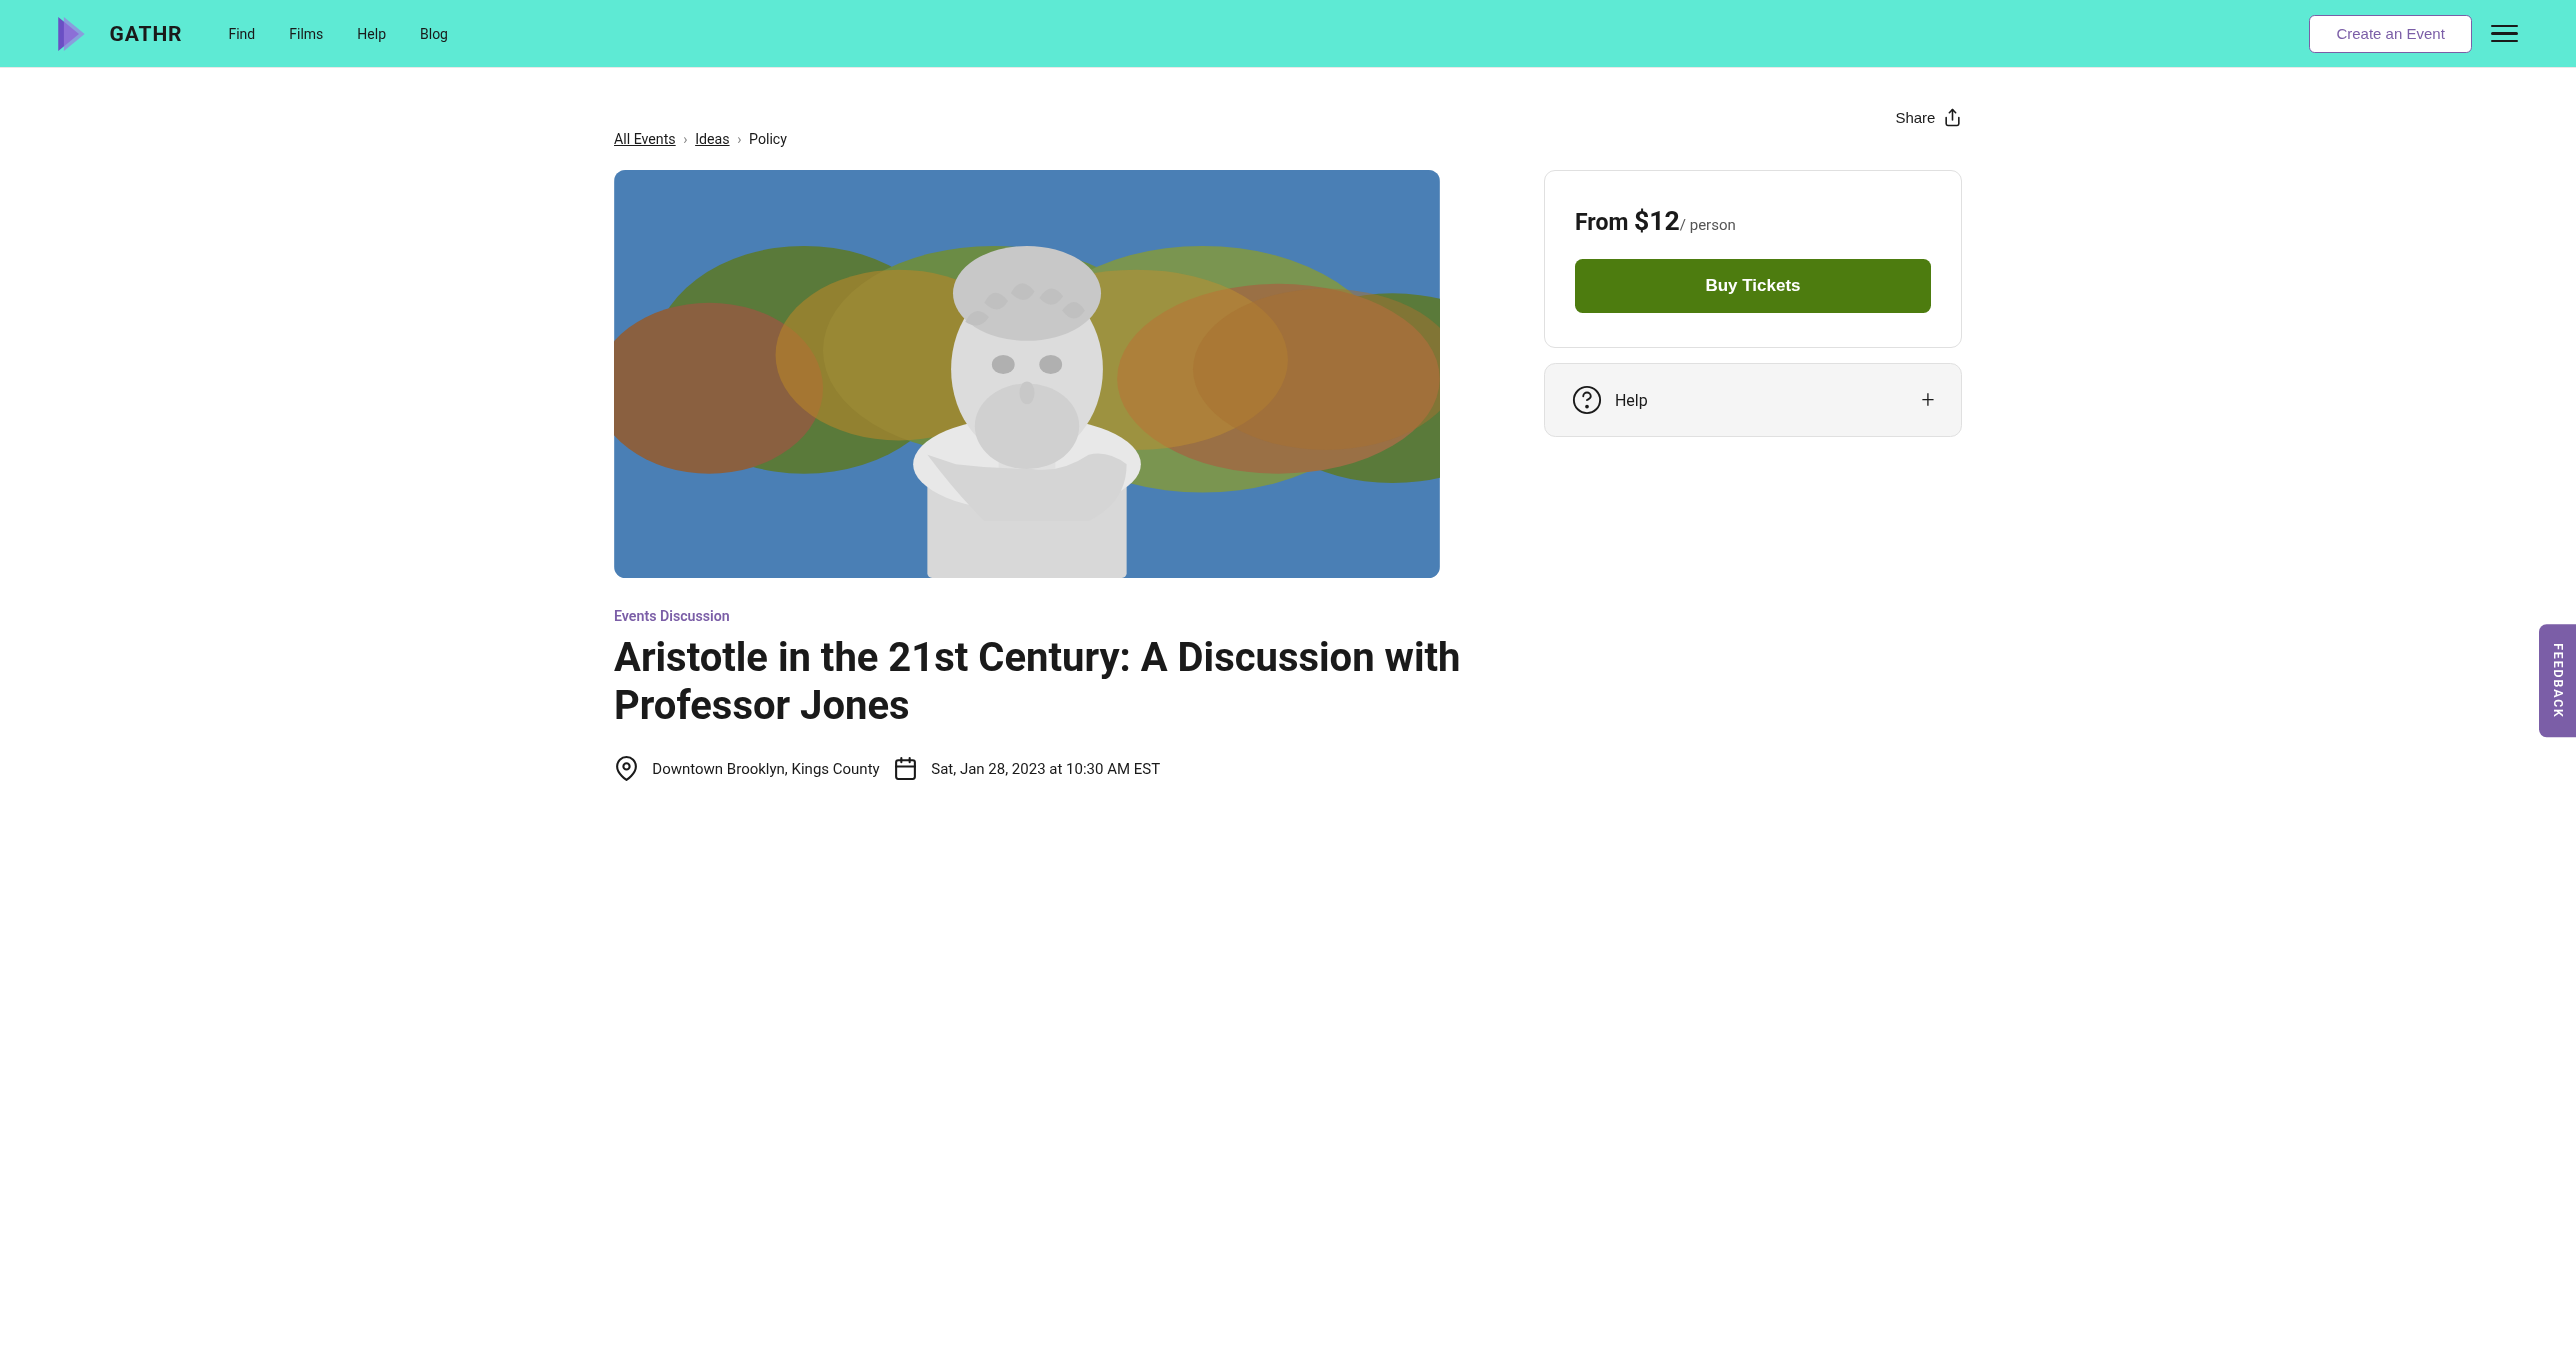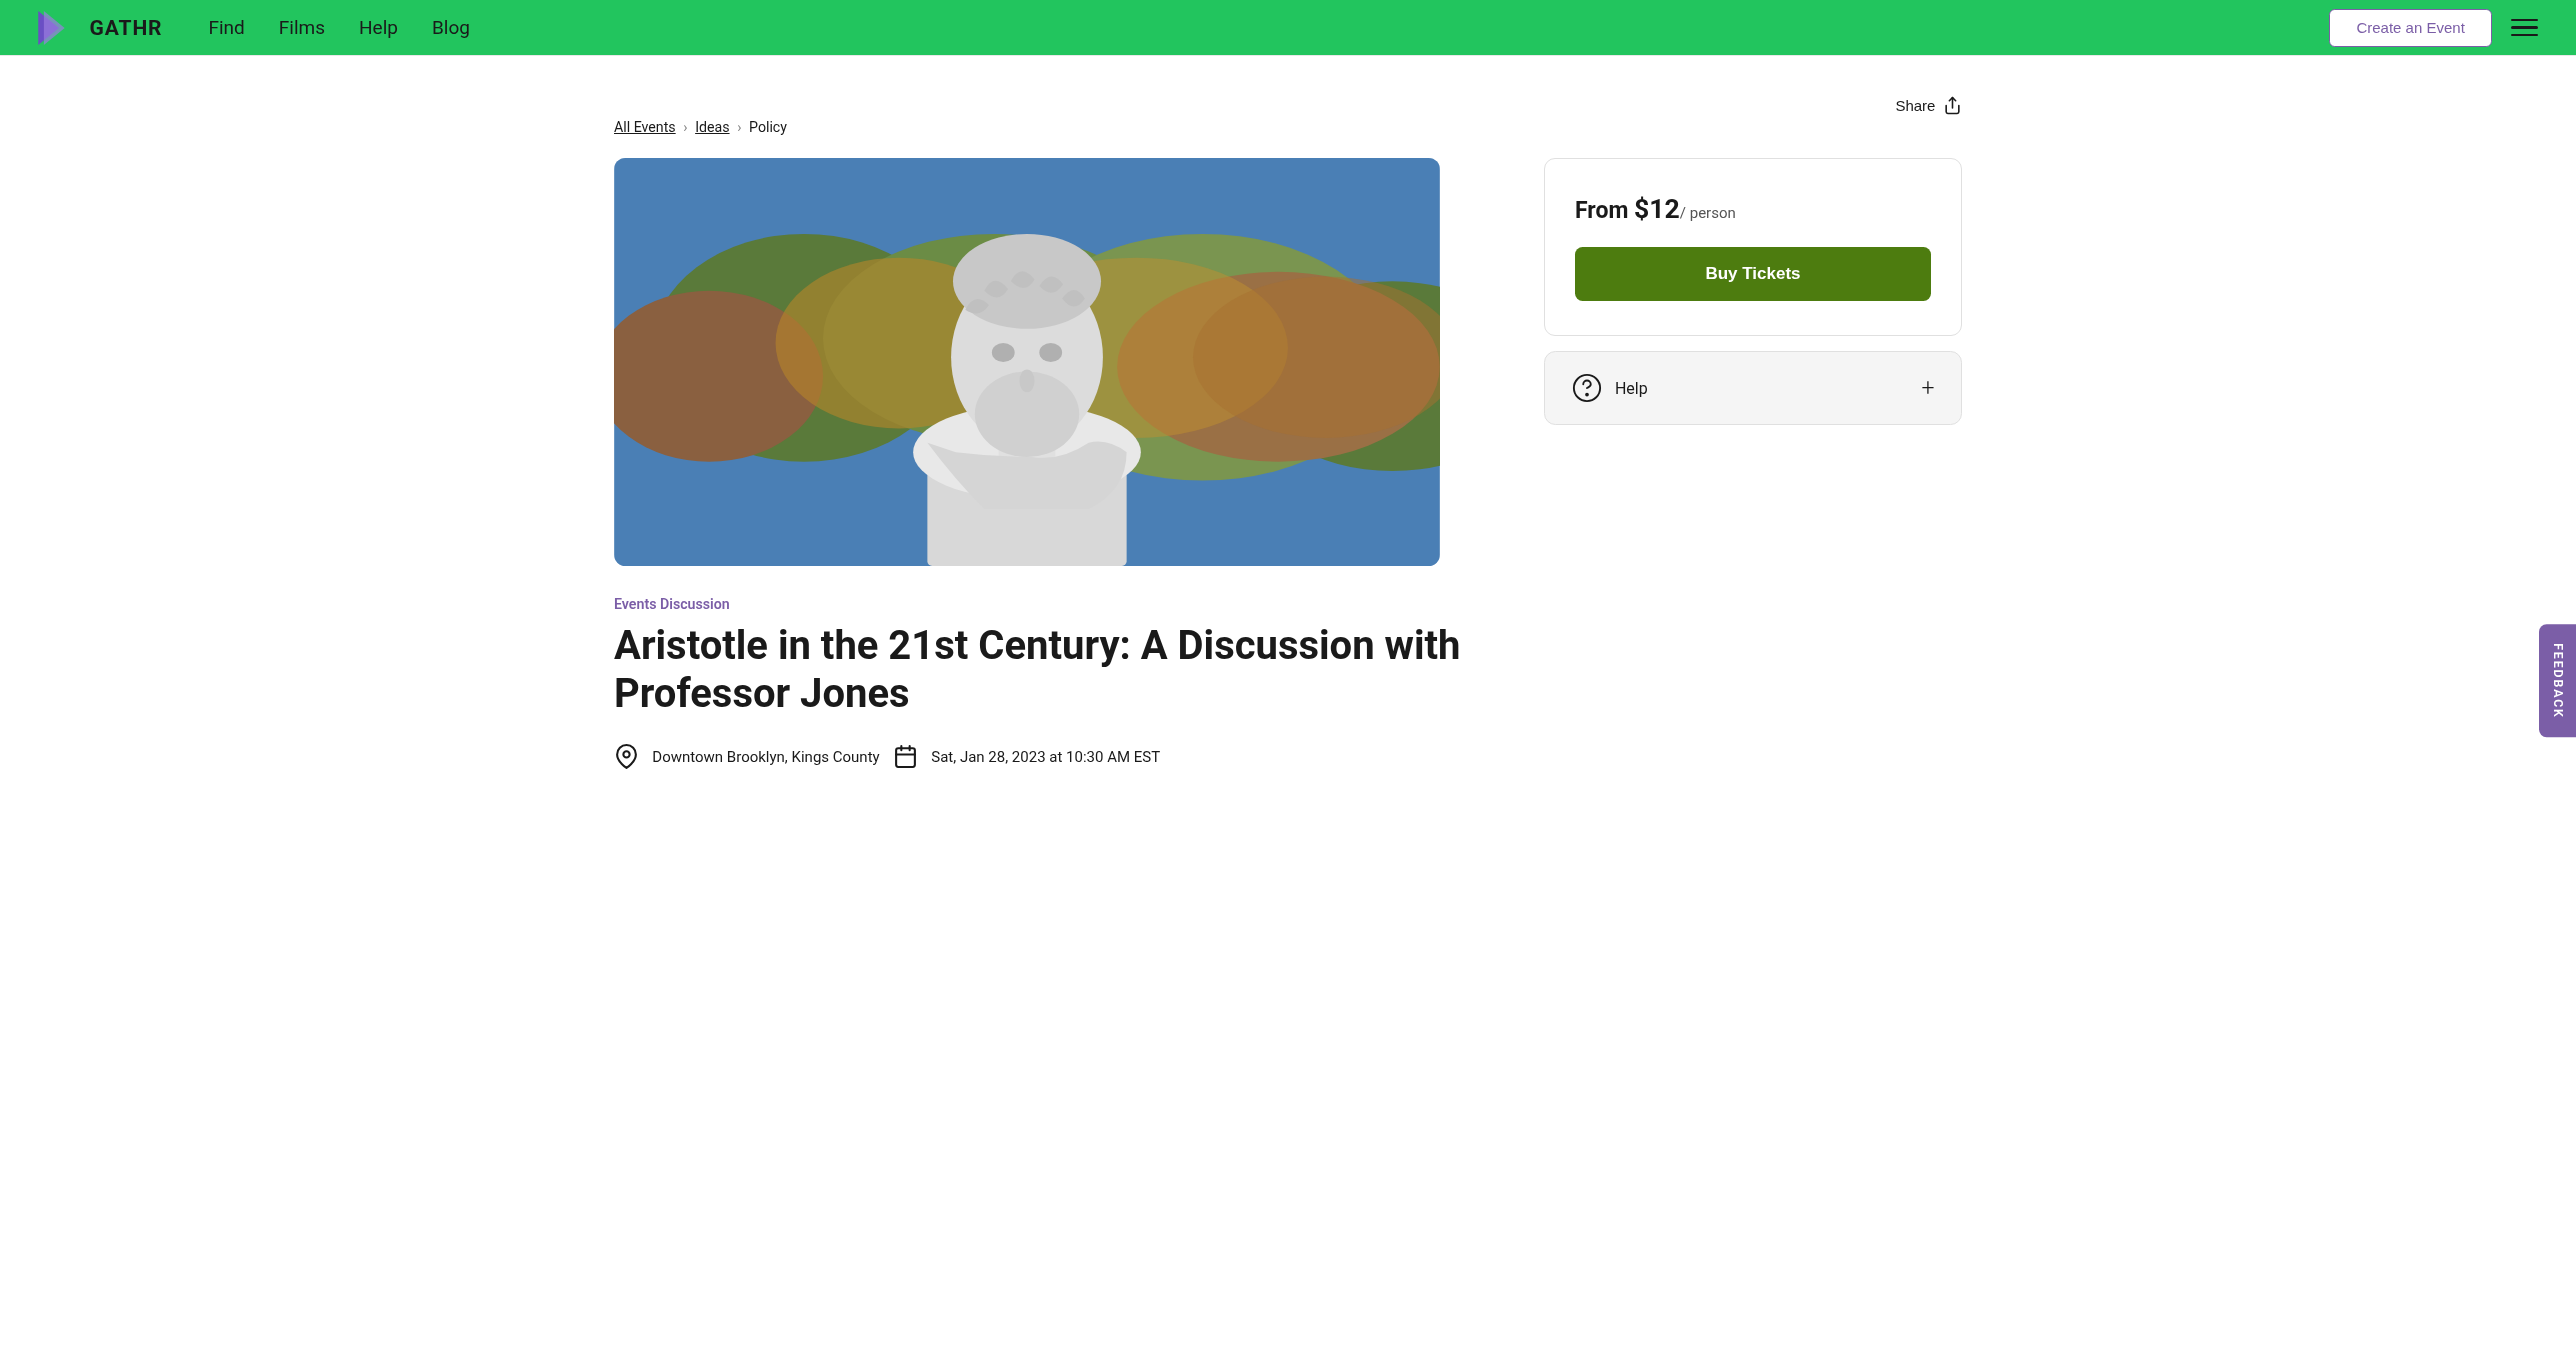--- a/index.html
+++ b/index.html
@@ -3,24 +3,24 @@
   <meta charset="utf-8">
   <style>
     * { box-sizing: border-box; margin: 0; padding: 0; }
     body { font-family: -apple-system, BlinkMacSystemFont, 'Segoe UI', Roboto, Helvetica, Arial, sans-serif; background: #fff; color: #1a1a1a; }
 
     
     .navbar {
       display: flex;
       align-items: center;
       justify-content: space-between;
-      padding: 0 38px;
-      height: 56px;
+      padding: 0 58px;
+      height: 68px;
       border-bottom: 0.9px solid #e8e8e8;
-      background: #22c55e;
+      background: #5eead4;
     }
     .navbar-left {
       display: flex;
       align-items: center;
       gap: 46px;
     }
     .logo {
       display: flex;
       align-items: center;
       gap: 9.5px;
@@ -37,21 +37,21 @@
       letter-spacing: 0.9px;
     }
     .nav-links {
       display: flex;
       gap: 34px;
       list-style: none;
     }
     .nav-links a {
       text-decoration: none;
       color: #1a1a1a;
-      font-size: 19px;
+      font-size: 14px;
       font-weight: 400;
     }
     .navbar-right {
       display: flex;
       align-items: center;
       gap: 19px;
     }
     .create-event-btn {
       border: 1.9px solid #7b5ea7;
       background: #fff;

